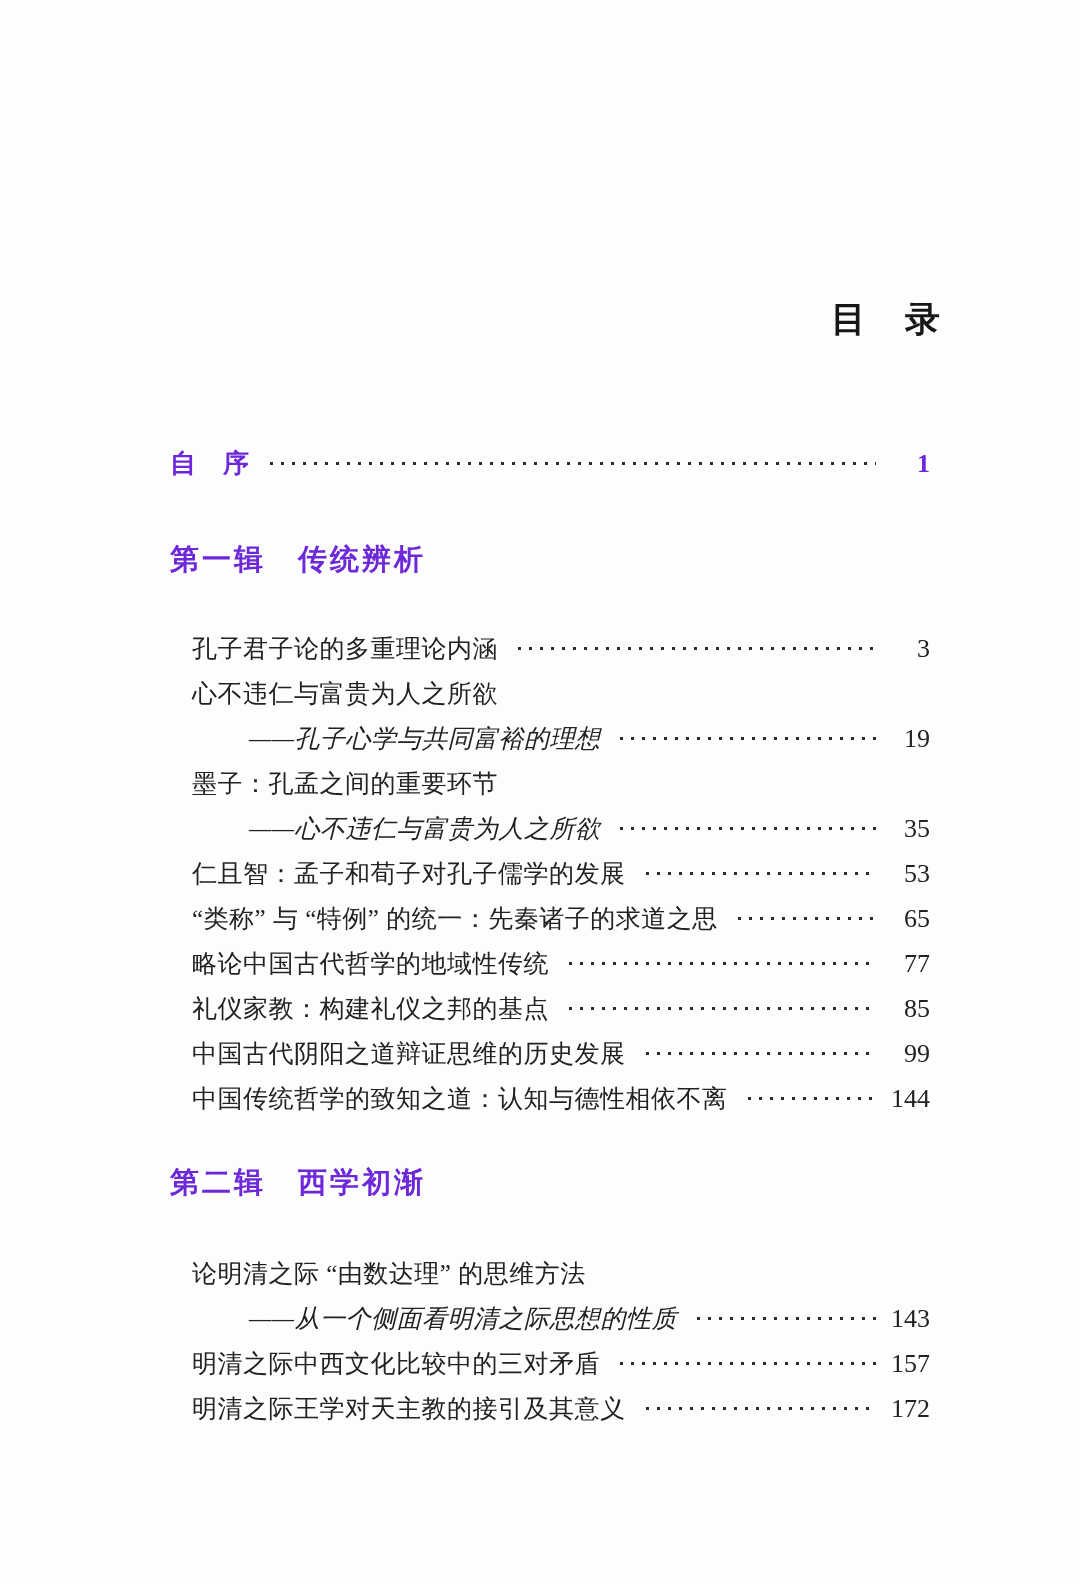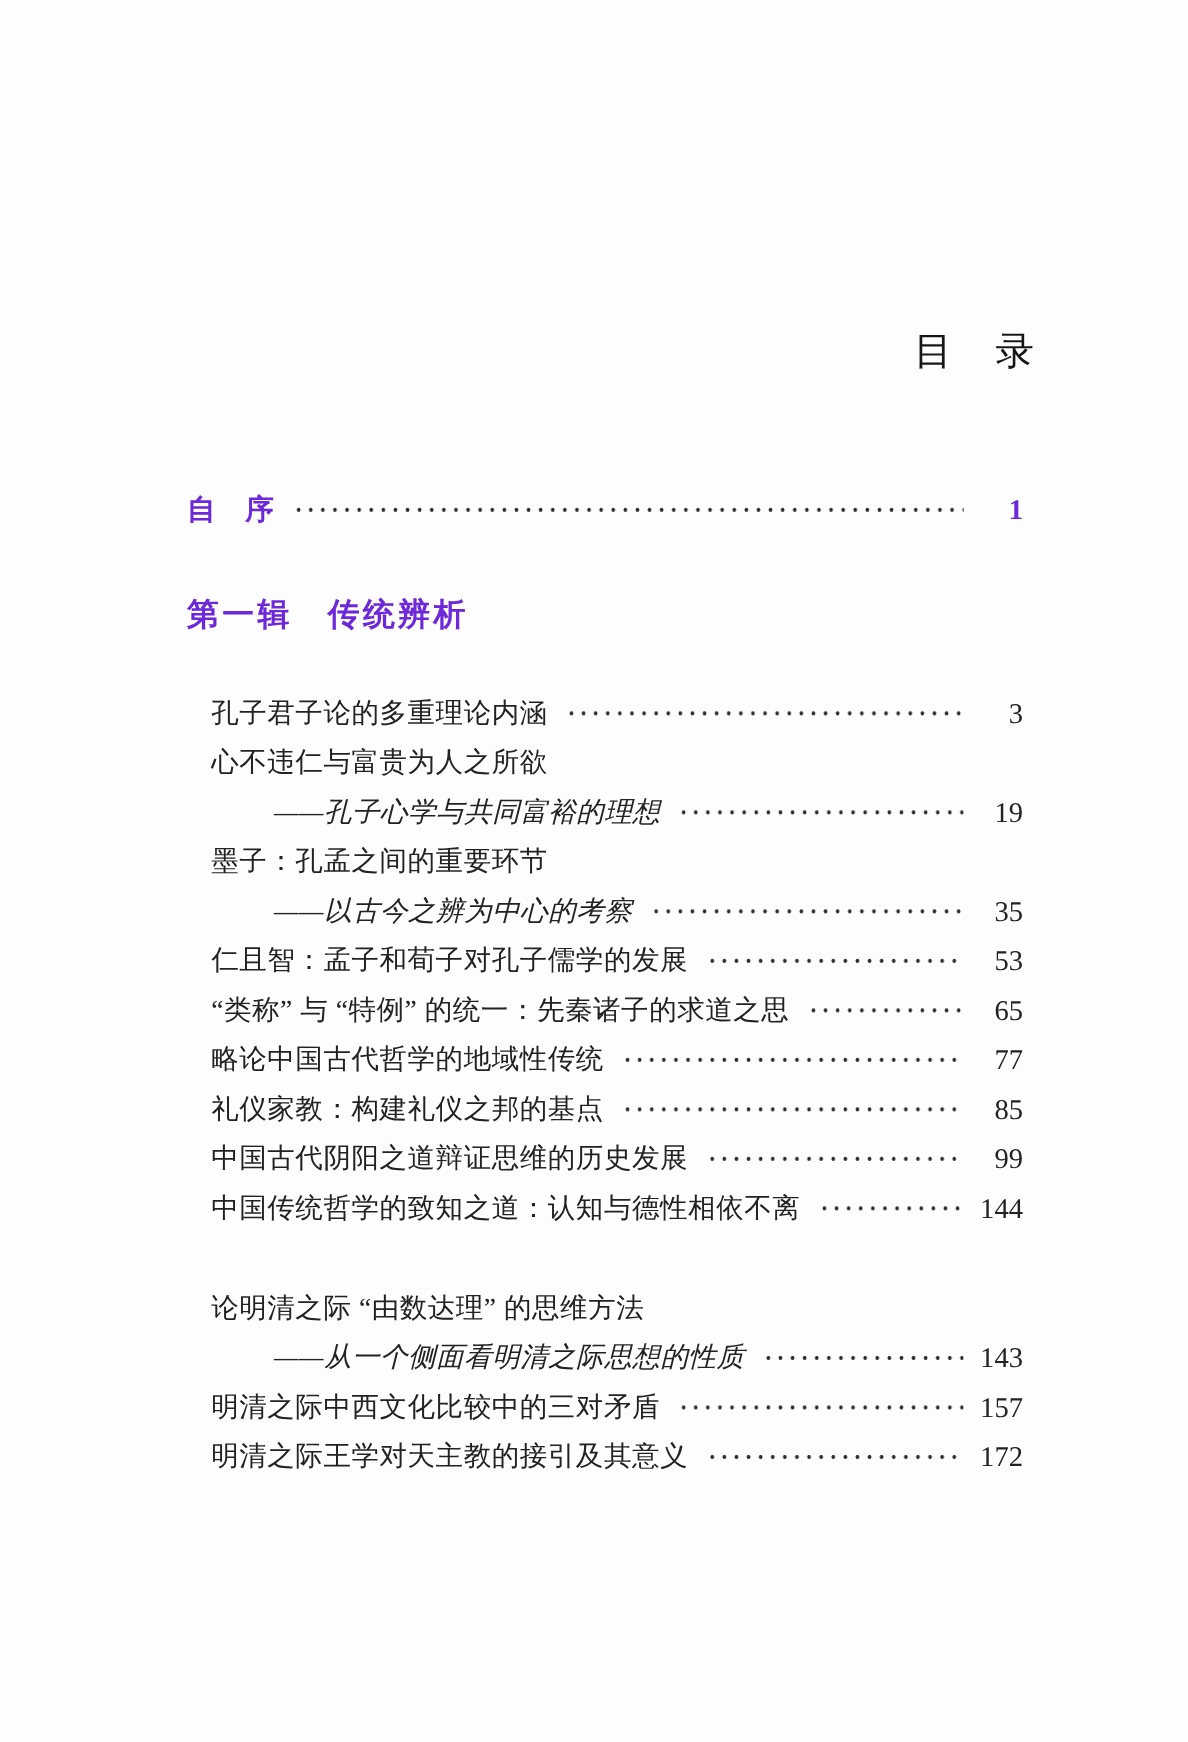--- a/index.html
+++ b/index.html
@@ -18,21 +18,21 @@
     box-sizing: border-box;
     width: 1080px;
     height: 1584px;
     padding: 297px 150px 0 170px;
   }
   
   .toc-title {
     margin: 0 -12px 0 0;
     text-align: right;
     font-size: 35px;
-    font-weight: normal;
+    font-weight: bold;
     line-height: 46px;
     letter-spacing: 2px;
     color: #161616;
   }
   
   .row {
     display: flex;
     align-items: center;
     line-height: 45px;
     height: 45px;
@@ -123,21 +123,21 @@
       <span class="t">——孔子心学与共同富裕的理想</span>
       <span class="leader"></span>
       <span class="pg">19</span>
     </div>
 
     <div class="row">
       <span class="t">墨子：孔孟之间的重要环节</span>
     </div>
 
     <div class="row sub">
-      <span class="t">——以古今之辨为中心的考察</span>
+      <span class="t">——心不违仁与富贵为人之所欲</span>
       <span class="leader"></span>
       <span class="pg">35</span>
     </div>
 
     <div class="row">
       <span class="t">仁且智：孟子和荀子对孔子儒学的发展</span>
       <span class="leader"></span>
       <span class="pg">53</span>
     </div>
 
@@ -166,20 +166,21 @@
     </div>
 
     <div class="row">
       <span class="t">中国传统哲学的致知之道：认知与德性相依不离</span>
       <span class="leader"></span>
       <span class="pg">144</span>
     </div>
 
   </div>
 
+  <h2 class="section-heading section-gap">第二辑　西学初渐</h2>
 
   <div class="entries entries-2">
 
     <div class="row">
       <span class="t">论明清之际 “由数达理” 的思维方法</span>
     </div>
 
     <div class="row sub">
       <span class="t">——从一个侧面看明清之际思想的性质</span>
       <span class="leader"></span>

